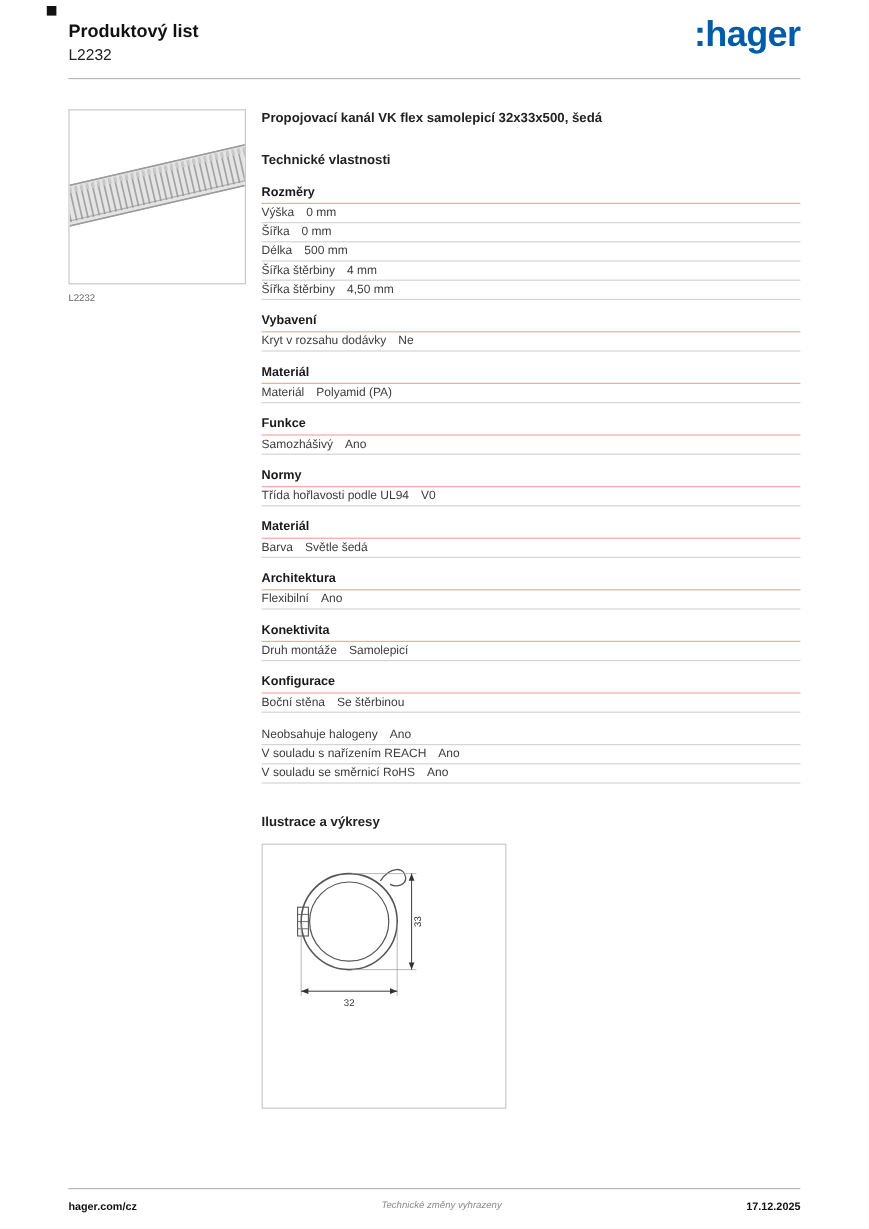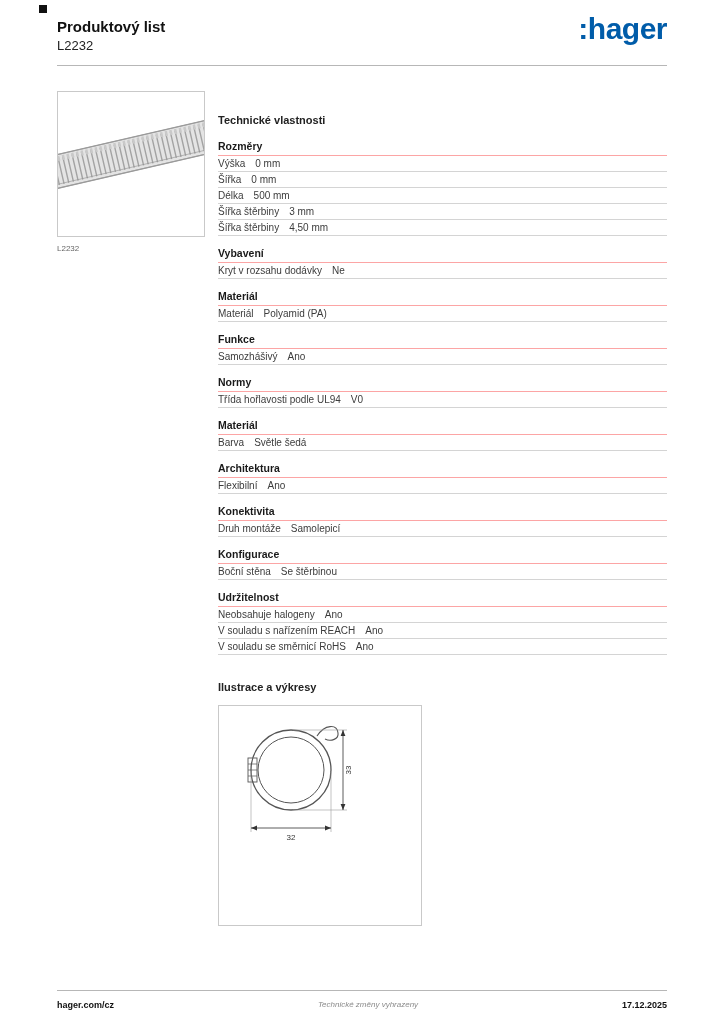--- a/index.html
+++ b/index.html
@@ -108,20 +108,21 @@
               <line x1="-14" y1="50" x2="160" y2="50" stroke="#c9c9c9" stroke-width="5" stroke-dasharray="2.4 2.4"></line>
               <rect x="-16" y="46" width="178" height="33" rx="11" fill="none" stroke="#9a9a9a" stroke-width="1.2"></rect>
               <line x1="-12" y1="75" x2="158" y2="75" stroke="#8f8f8f" stroke-width="1" opacity="0.6"></line>
             </g>
           </svg>
         </div>
         <div class="image-caption">L2232</div>
       </aside>
 
       <section class="right-col">
+        <h1 class="product-title">Propojovací kanál VK flex samolepicí 32x33x500, šedá</h1>
         <h2 class="tech-heading">Technické vlastnosti</h2>
 
         <div class="sections" id="spec-sections">
   <div class="section">
     <div class="section-heading">Rozměry</div>
     <div class="section-rows">
   <div class="spec-row">
     <span class="spec-label">Výška</span>
     <span class="spec-value">0 mm</span>
   </div>
@@ -131,21 +132,21 @@
     <span class="spec-value">0 mm</span>
   </div>
 
   <div class="spec-row">
     <span class="spec-label">Délka</span>
     <span class="spec-value">500 mm</span>
   </div>
 
   <div class="spec-row">
     <span class="spec-label">Šířka štěrbiny</span>
-    <span class="spec-value">3 mm</span>
+    <span class="spec-value">4 mm</span>
   </div>
 
   <div class="spec-row">
     <span class="spec-label">Šířka štěrbiny</span>
     <span class="spec-value">4,50 mm</span>
   </div>
 </div>
   </div>
 
   <div class="section">
@@ -222,21 +223,20 @@
     <div class="section-heading">Konfigurace</div>
     <div class="section-rows">
   <div class="spec-row">
     <span class="spec-label">Boční stěna</span>
     <span class="spec-value">Se štěrbinou</span>
   </div>
 </div>
   </div>
 
   <div class="section">
-    <div class="section-heading">Udržitelnost</div>
     <div class="section-rows">
   <div class="spec-row">
     <span class="spec-label">Neobsahuje halogeny</span>
     <span class="spec-value">Ano</span>
   </div>
 
   <div class="spec-row">
     <span class="spec-label">V souladu s nařízením REACH</span>
     <span class="spec-value">Ano</span>
   </div>

